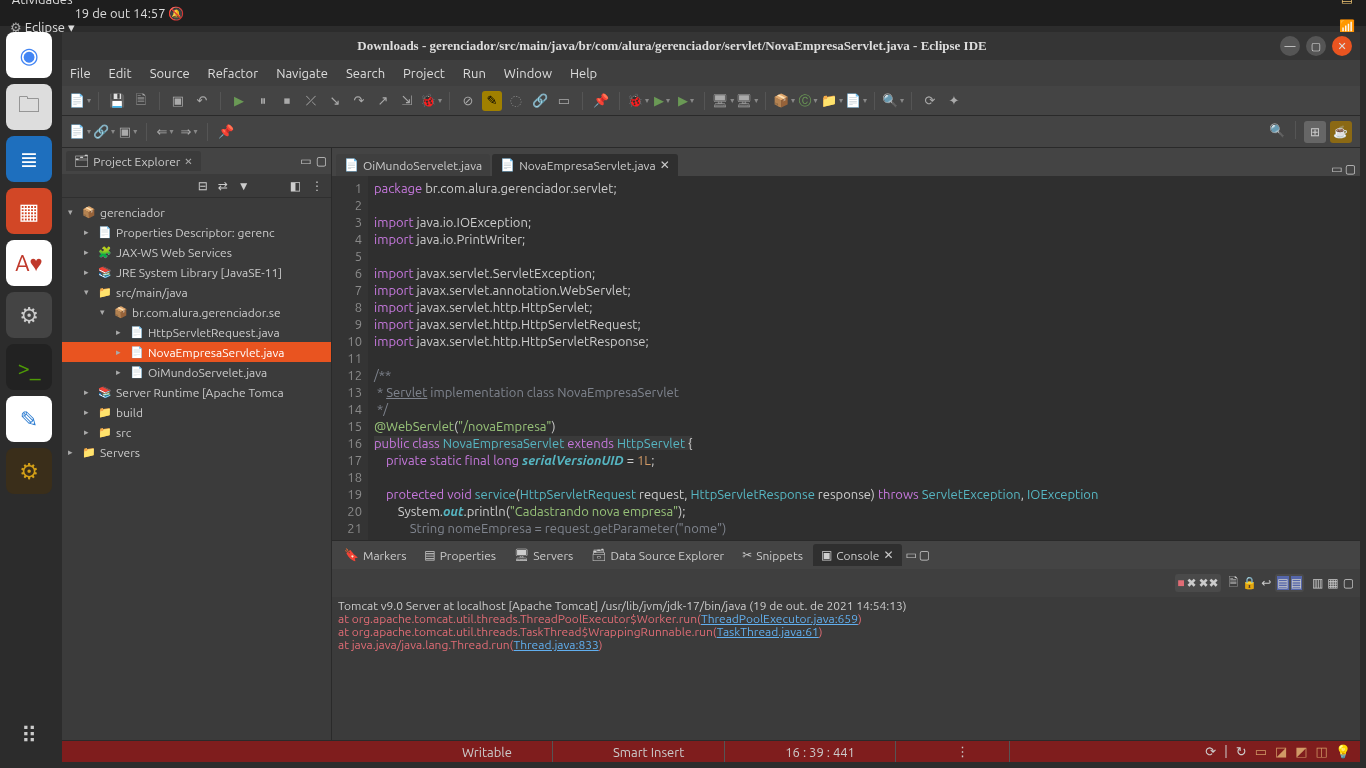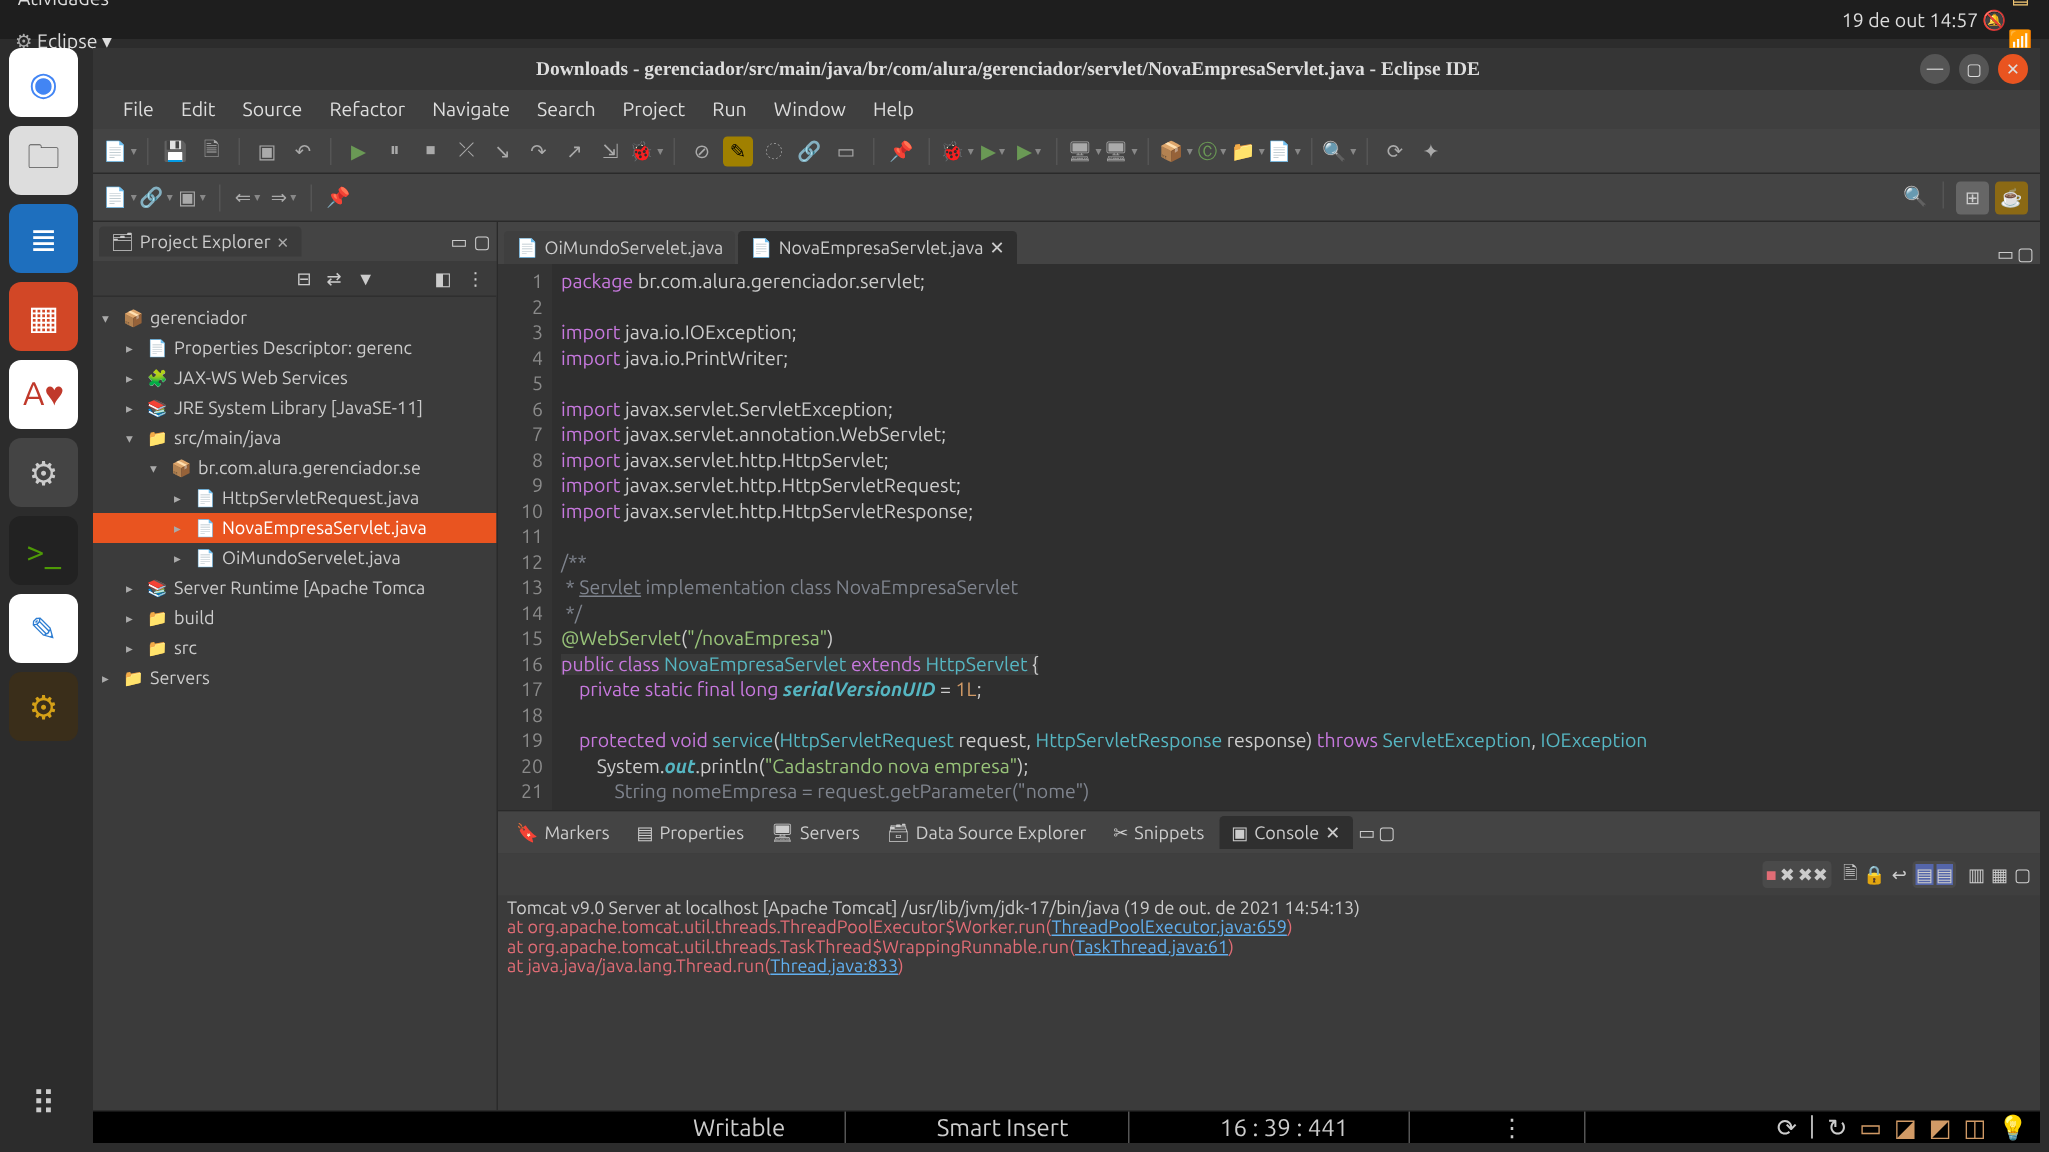--- a/index.html
+++ b/index.html
@@ -1,36 +1,36 @@
 <!DOCTYPE html>
 <html><head>
 <meta charset="utf-8">
 <style>
 * { margin:0; padding:0; box-sizing:border-box; font-family:"Ubuntu","Liberation Sans",sans-serif; }
 body { width:1366px; height:768px; background:#2c2c2c; overflow:hidden; position:relative; color:#ccc; font-size:12px; }
 
 
 .topbar { height:26px; background:#1e1e1e; color:#ddd; display:flex; align-items:center; padding:0 10px; font-size:13px; }
 .topbar .left,.topbar .right { display:flex; gap:14px; align-items:center;flex-direction:column; }
-.topbar .center { flex:1; text-align:right; }
+.topbar .center { flex:1; text-align:left; }
 .topbar .right span { width:18px; text-align:center; }
 
 
 .launcher { position:absolute; left:0; top:26px; width:58px; height:742px; background:rgba(40,40,40,.0); display:flex; flex-direction:column; align-items:center; padding-top:6px; gap:6px; }
 .launcher .app { width:46px; height:46px; border-radius:8px; display:flex; align-items:center; justify-content:center; font-size:22px; background:rgba(60,60,60,.3); }
 .launcher .dots { margin-top:auto; margin-bottom:10px; width:46px; height:46px; display:flex; align-items:center; justify-content:center; font-size:22px; }
 
 
 .ewin { position:absolute; left:62px; top:32px; width:1298px; height:730px; background:#3b3b3b; border-radius:4px 4px 0 0; display:flex; flex-direction:column; }
 .titlebar { height:28px; background:#353535; display:flex; align-items:center; padding:0 8px; color:#ddd; font-size:13px; }
 .titlebar .title { flex:1; text-align:center; font-weight:600;font-family:Liberation Serif, serif; }
 .titlebar .wbtn { width:20px; height:20px; border-radius:50%; margin-left:6px; display:flex; align-items:center; justify-content:center; font-size:11px; }
 .wbtn.min{background:#555}.wbtn.max{background:#555}.wbtn.close{background:#e95420}
 
-.menubar { height:26px; background:#3f3f3f; display:flex; align-items:center; padding:0 20px; gap:18px; color:#ddd; font-size:13px; }
+.menubar { height:26px; background:#3f3f3f; display:flex; align-items:center; padding:0 8px; gap:18px; color:#ddd; font-size:13px; }
 
 .toolbar { background:#444; border-bottom:1px solid #2a2a2a; padding:4px 8px; display:flex; flex-wrap:wrap; gap:4px; align-items:center; min-height:30px; }
 .toolbar .tbtn { width:20px; height:20px; display:flex; align-items:center; justify-content:center; font-size:13px; color:#aaa; border-radius:3px; }
 .toolbar .tbtn.dd::after { content:"▾"; font-size:8px; margin-left:2px; color:#888; }
 .toolbar .sep { width:1px; height:18px; background:#555; margin:0 4px; }
 .toolbar.t2 { min-height:32px; }
 .toolbar .right { margin-left:auto; display:flex; gap:4px; }
 .persp { width:22px; height:22px; background:#666; border-radius:3px; display:inline-flex; align-items:center; justify-content:center; }
 .persp.active{ background:#8b6914; }
 
@@ -62,21 +62,21 @@
 .btabs { height:28px; display:flex; align-items:center; background:#444; padding:0 4px; gap:2px; }
 .btabs .tab { display:flex; align-items:center; gap:4px; padding:4px 8px; font-size:12px; }
 .btabs .tab.active { background:#2f2f2f; border-radius:3px 3px 0 0; }
 .btoolbar{ height:28px; background:#3f3f3f; display:flex; align-items:center; justify-content:flex-end; padding:0 6px; gap:4px; }
 .btoolbar .grp{display:flex;gap:2px;background:#4a4a4a;padding:2px;border-radius:3px}
 .bcontent { flex:1; overflow:auto; font-family:monospace; font-size:12px; padding:2px 6px; }
 .bcontent .hdr{color:#ccc}
 .bcontent .err{color:#e06c75}
 .bcontent .lnk{color:#61afef;text-decoration:underline}
 
-.status { height:22px; background:#000000; border-top:1px solid #2a2a2a; display:flex; align-items:center; font-size:16px; color:#ccc; }
+.status { height:22px; background:#7f1d1d; border-top:1px solid #2a2a2a; display:flex; align-items:center; font-size:13px; color:#ccc; }
 .status .cell{ padding:0 40px 0 60px; border-right:1px solid #555; height:100%; display:flex; align-items:center;}
 .status .ricons{margin-left:auto;display:flex;gap:8px;padding-right:8px}
 .mm{display:inline-block;width:6px;height:6px;border-radius:50%}
 </style>
 </head>
 <body>
 
 <div class="topbar">
   <div class="left">
     <span>Atividades</span>

